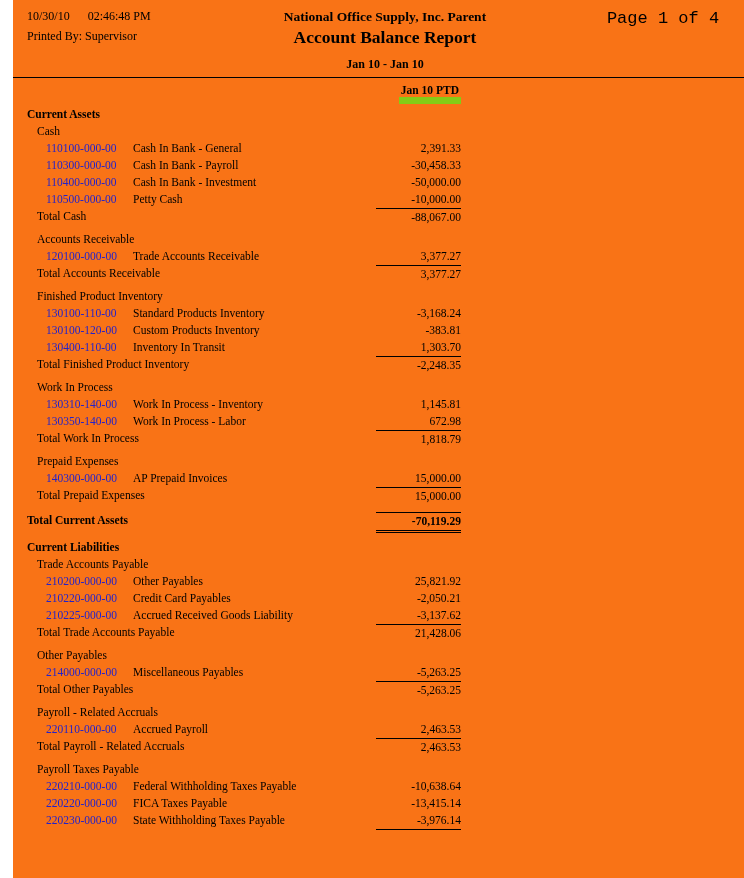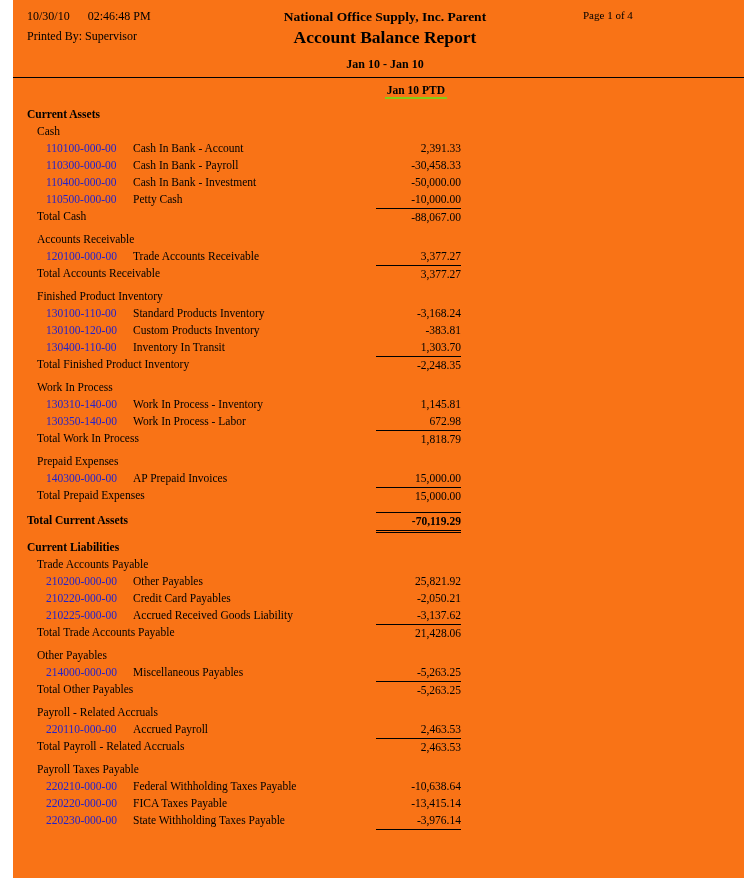--- a/index.html
+++ b/index.html
@@ -12,32 +12,32 @@
     color: #000;
   }
   .page { position: relative; width: 744px; height: 878px; overflow: hidden; background:#f97316;margin-left:13px; }
 
   
   .header { display: flex; padding: 9px 14px 0 14px; }
   .h-left { width: 160px; font-size: 12px; }
   .h-left .line1 .time { margin-left: 18px; }
   .h-left .line2 { margin-top: 5px; }
   .h-center { flex: 1; text-align: center; }
-  .h-right { width: 160px; text-align: left; font-size: 11px; }
+  .h-right { width: 160px; text-align: center; font-size: 17px; font-family: Liberation Mono, monospace; }
   .company { font-weight: bold; font-size: 13.5px; font-family: Liberation Serif, serif; }
   .title   { font-weight: bold; font-size: 17.5px; margin-top: 2px; }
   .period  { font-weight: bold; font-size: 12px; margin-top: 9px; }
   .header-rule { border-bottom: 1px solid #000; margin-top: 5px; }
 
   
   .colhead { position: relative; height: 28px; margin: 0 14px; }
   .colhead span {
-    position: absolute; right: 296px; top: 6px;
+    position: absolute; right: 282px; top: 6px;
     font-weight: bold; font-size: 11.5px;
-    border-bottom: 2px solid #84cc16; padding: 0 2px 1px 2px;
+    border-bottom: 7px solid #84cc16; padding: 0 2px 1px 2px;
     white-space: pre;
   }
 
   
   .report-body { margin: 0 14px; font-size: 11.5px; }
   .row { position: relative; height: 17px; line-height: 17px; white-space: nowrap; }
   .row.section { font-weight: bold; }
   .row.group > span { padding-left: 10px; }
   .row.total > span:first-child { padding-left: 10px; }
   .row.grand_total { font-weight: bold; }
@@ -72,21 +72,21 @@
 
   <div class="colhead">
     <span>Jan 10 PTD</span>
   </div>
 
   <div class="report-body">
       <div class="row section"><span>Current Assets</span></div>
       <div class="row group"><span>Cash</span></div>
       <div class="row account">
         <span class="acct-num" style="color: rgb(34, 34, 204);">110100-000-00</span>
-        <span class="acct-name">Cash In Bank - Account</span>
+        <span class="acct-name">Cash In Bank - General</span>
         <span class="amount">2,391.33</span>
       </div>
       <div class="row account">
         <span class="acct-num" style="color: rgb(34, 34, 204);">110300-000-00</span>
         <span class="acct-name">Cash In Bank - Payroll</span>
         <span class="amount">-30,458.33</span>
       </div>
       <div class="row account">
         <span class="acct-num" style="color: rgb(34, 34, 204); text-align: right;">110400-000-00</span>
         <span class="acct-name">Cash In Bank - Investment</span>

